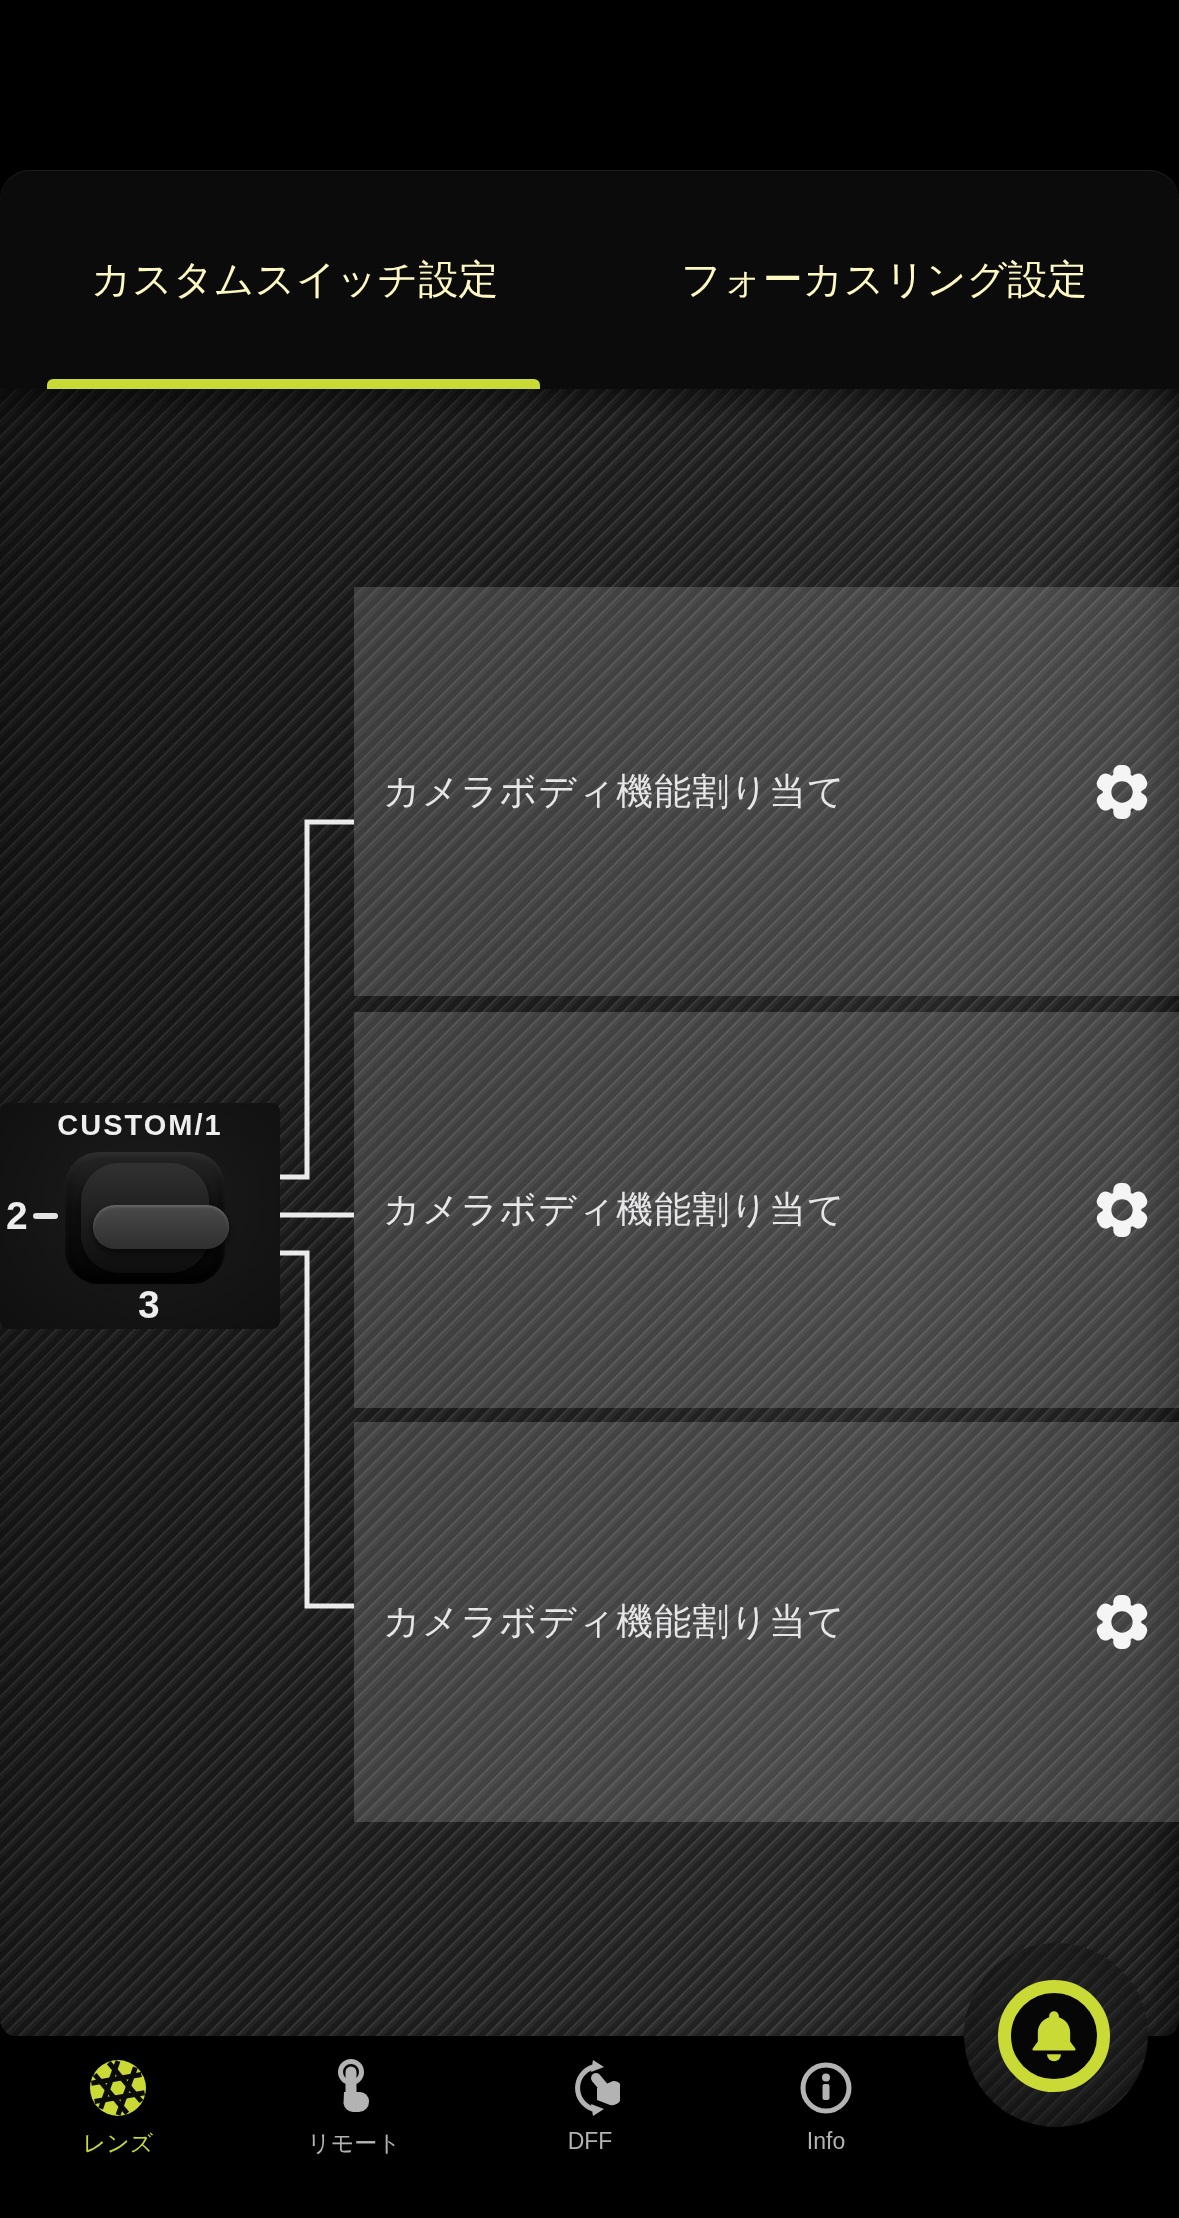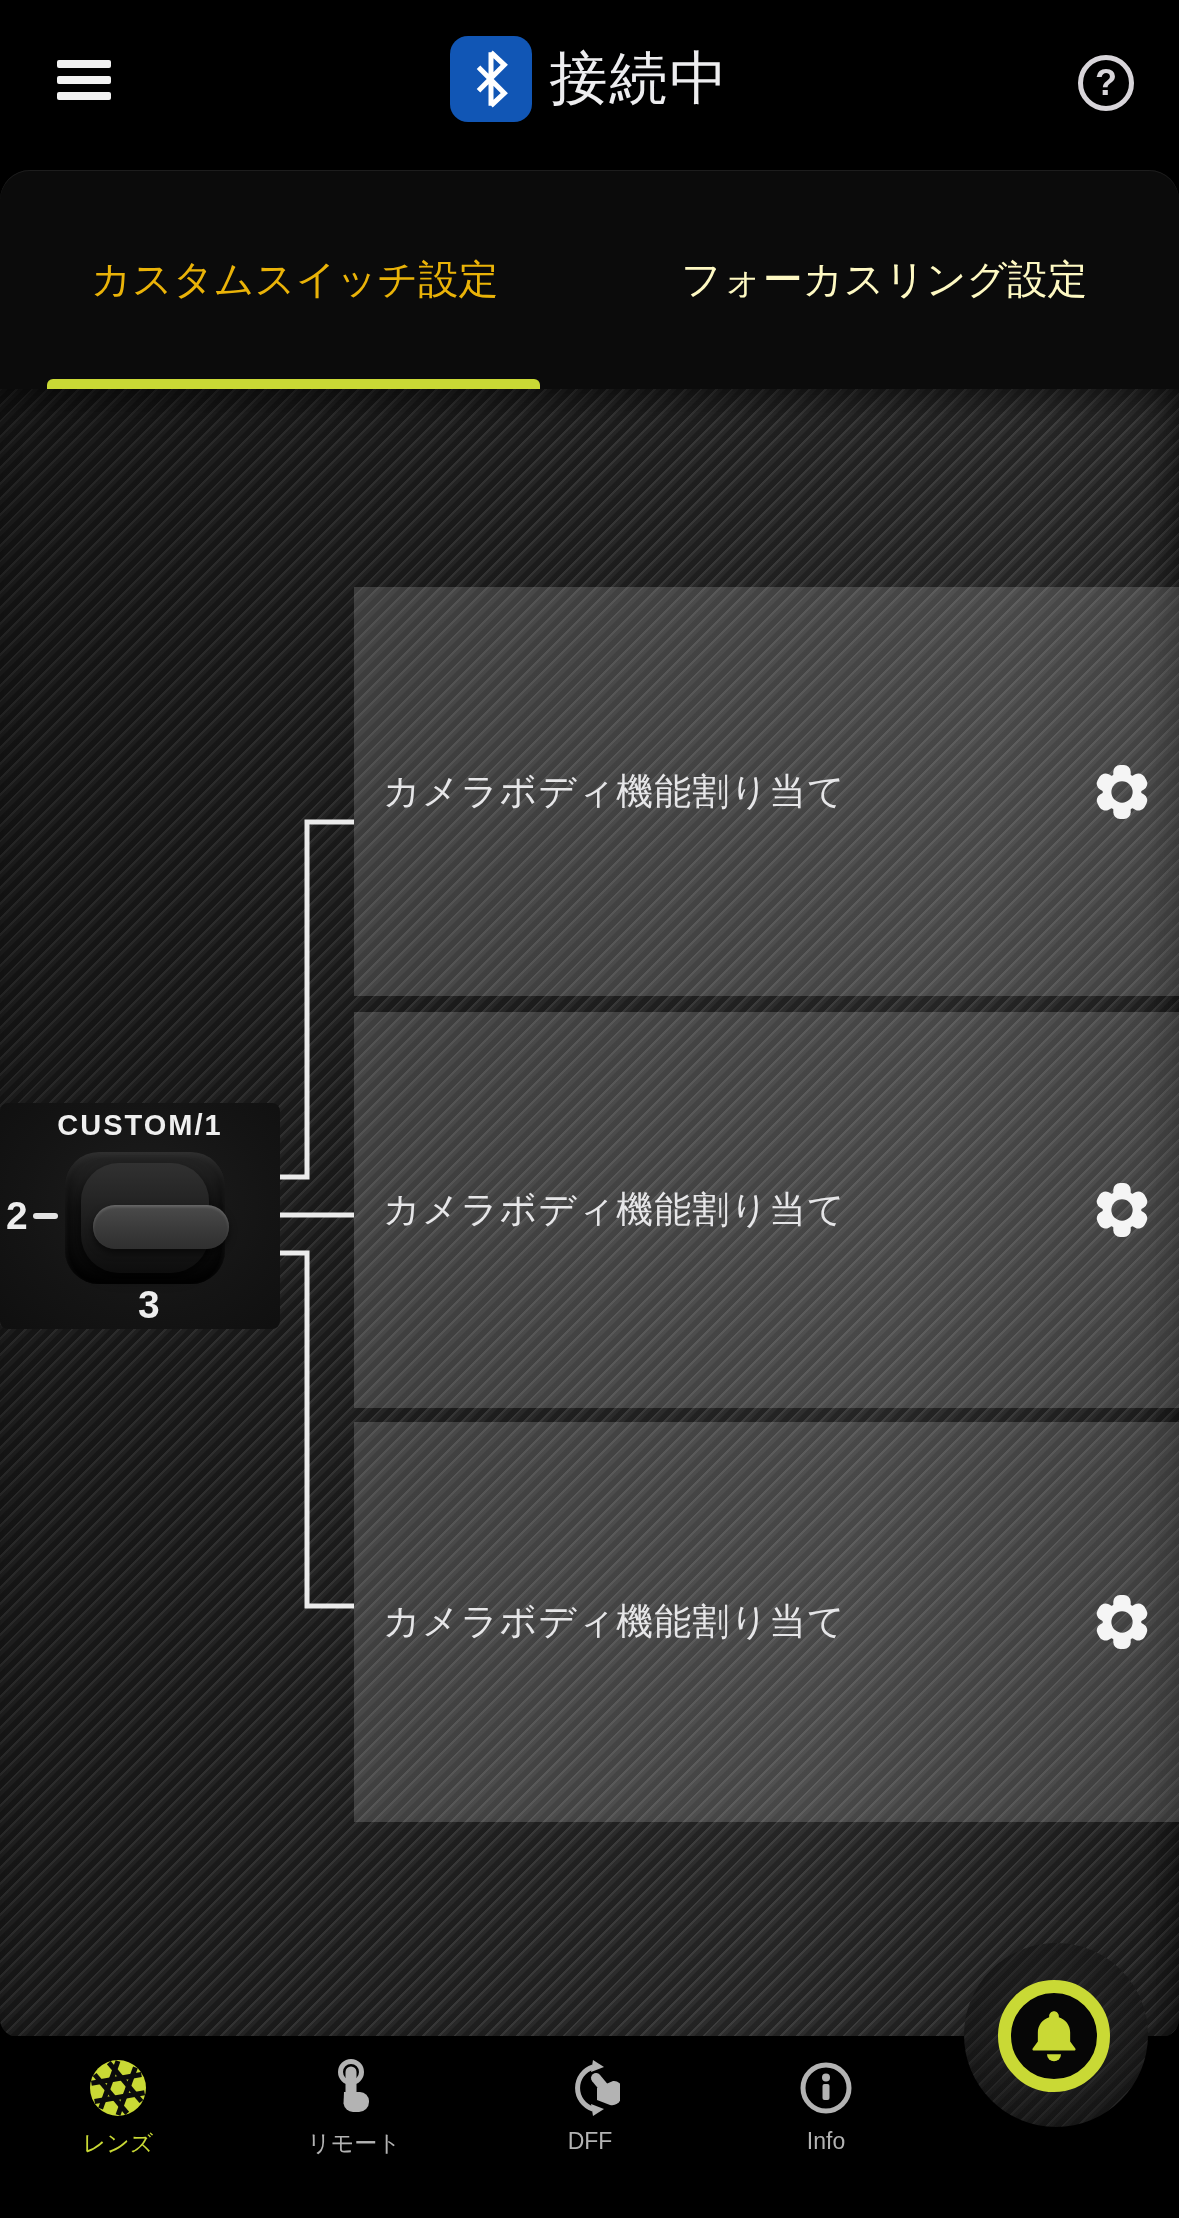--- a/index.html
+++ b/index.html
@@ -14,21 +14,21 @@
   .title-group{position:absolute;left:50%;top:36px;transform:translateX(-50%);display:flex;align-items:center;gap:18px;}
   .bt-badge{width:82px;height:86px;background:#1156b5;border-radius:18px;display:flex;align-items:center;justify-content:center;}
   .top-title{font-size:58px;color:#ededef;font-weight:500;letter-spacing:2px;white-space:nowrap;}
   .help-btn{position:absolute;left:1078px;top:55px;width:56px;height:56px;border:5px solid #d8d5da;border-radius:50%;
     display:flex;align-items:center;justify-content:center;color:#d8d5da;font-size:36px;font-weight:bold;cursor:pointer;}
 
   
   .tabcard{position:absolute;left:0;top:170px;width:1179px;height:219px;background:#0b0b0b;
     border-radius:30px 30px 0 0;box-shadow:inset 0 1px 0 #1d1d1d;display:flex;}
   .tab{flex:1;display:flex;align-items:center;justify-content:center;font-size:40px;cursor:pointer;}
-  .tab.active{color:#eab308;}
+  .tab.active{color:#fef9c3;}
   .tab.inactive{color:#fef9c3;font-family:Liberation Serif, serif;}
   .tab-underline{position:absolute;left:47px;bottom:0;width:493px;height:10px;background:#c9d935;border-radius:6px 6px 0 0;}
 
   
   .content{position:absolute;left:0;top:389px;width:1179px;height:1648px;
     background-color:#242424;
     background-image:
       linear-gradient(100deg, rgba(0,0,0,0.38) 0%, rgba(0,0,0,0.08) 38%, rgba(255,255,255,0.035) 72%, rgba(0,0,0,0.12) 100%),
       repeating-linear-gradient(135deg, rgba(255,255,255,0.085) 0 2px, rgba(255,255,255,0.02) 2px 5px, rgba(0,0,0,0.20) 6px 11px);
     border-radius:0 0 18px 18px;
@@ -75,36 +75,20 @@
       radial-gradient(circle at 50% 42%, rgba(255,255,255,0.03) 0%, rgba(0,0,0,0.28) 100%),
       repeating-linear-gradient(135deg, rgba(255,255,255,0.055) 0 2px, rgba(255,255,255,0.01) 2px 5px, rgba(0,0,0,0.16) 6px 11px);}
   .bell-btn{position:absolute;left:998px;top:1980px;width:112px;height:112px;border-radius:50%;
     background:#060606;border:13px solid #c9d935;display:flex;align-items:center;justify-content:center;cursor:pointer;}
 </style>
 </head>
 <body>
 
 <div class="phone">
 
-  <div class="topbar">
-    <div class="hamburger">
-      <div class="bar b1"></div>
-      <div class="bar b2"></div>
-      <div class="bar b3"></div>
-    </div>
-    <div class="title-group">
-      <div class="bt-badge">
-        <svg width="40" height="58" viewBox="0 0 24 34">
-          <path d="M12 1 V33 M12 1 L20 8.5 L4.5 24 M12 33 L20 25.5 L4.5 10" stroke="#ffffff" stroke-width="3" fill="none"></path>
-        </svg>
-      </div>
-      <div class="top-title">接続中</div>
-    </div>
-    <div class="help-btn">?</div>
-  </div>
 
   <div class="tabcard">
     <div class="tab active">カスタムスイッチ設定</div>
     <div class="tab inactive">フォーカスリング設定</div>
     <div class="tab-underline"></div>
   </div>
 
   <div class="content">
 
     <svg class="connector">

